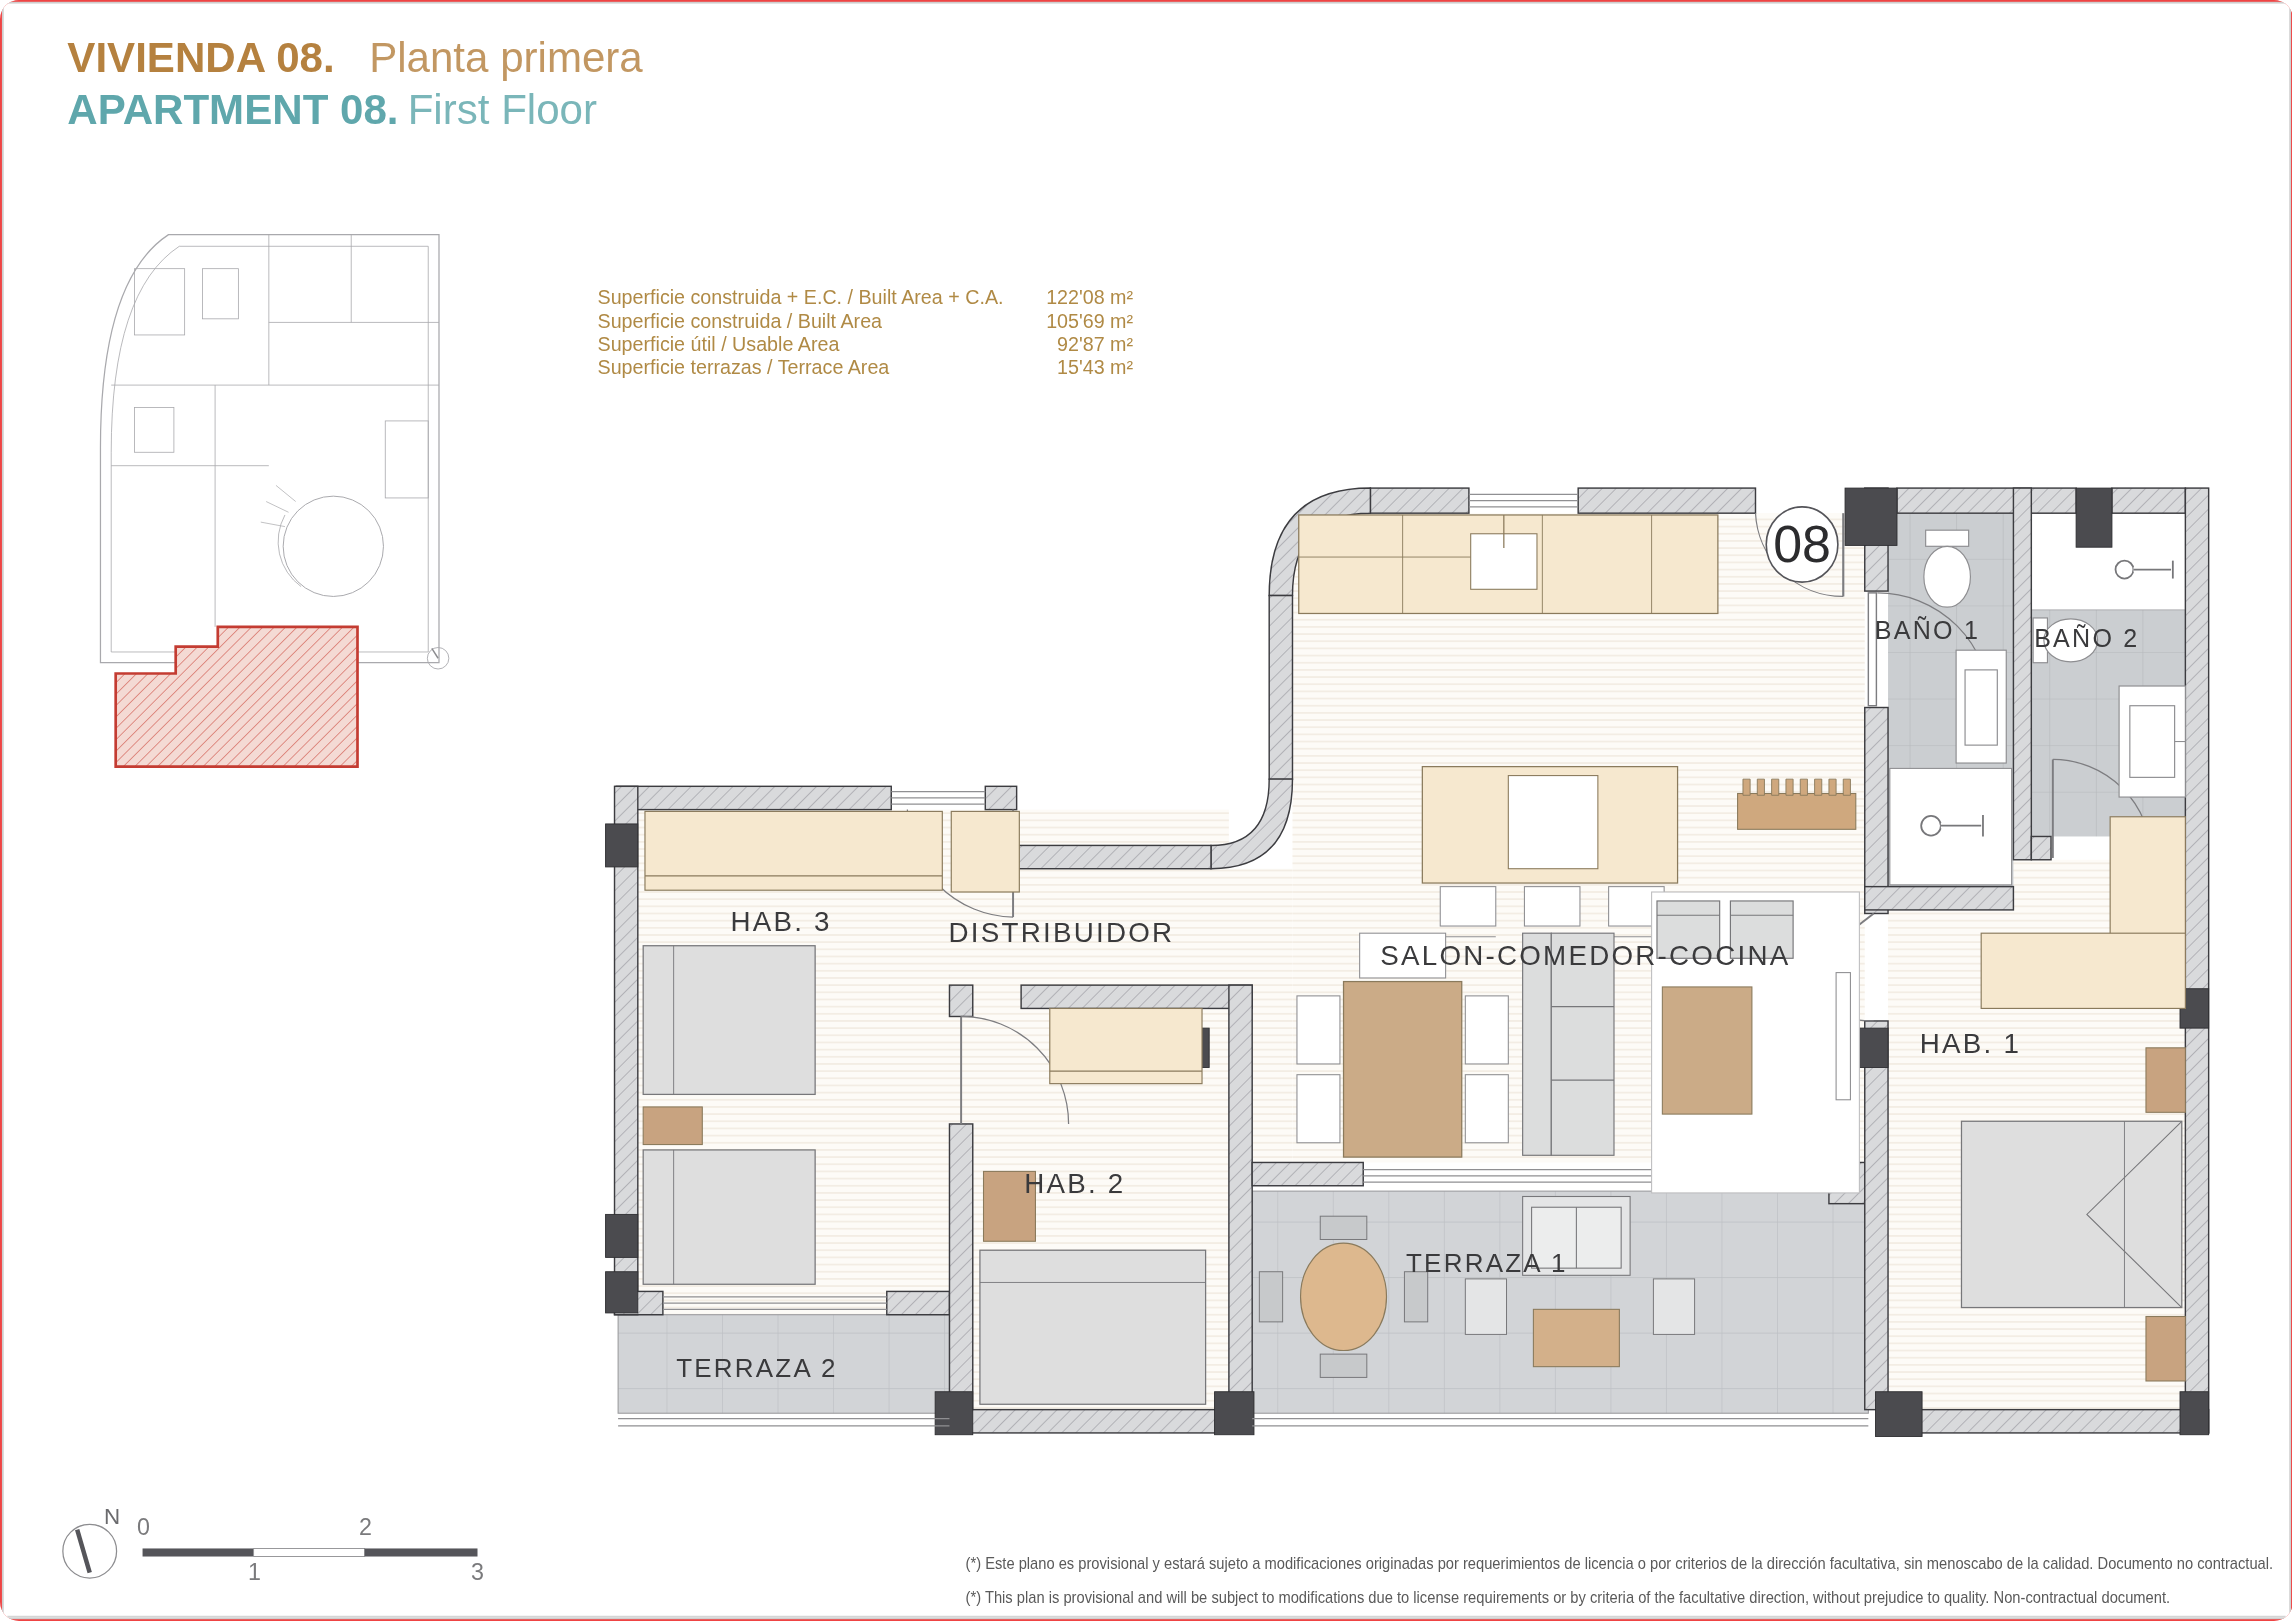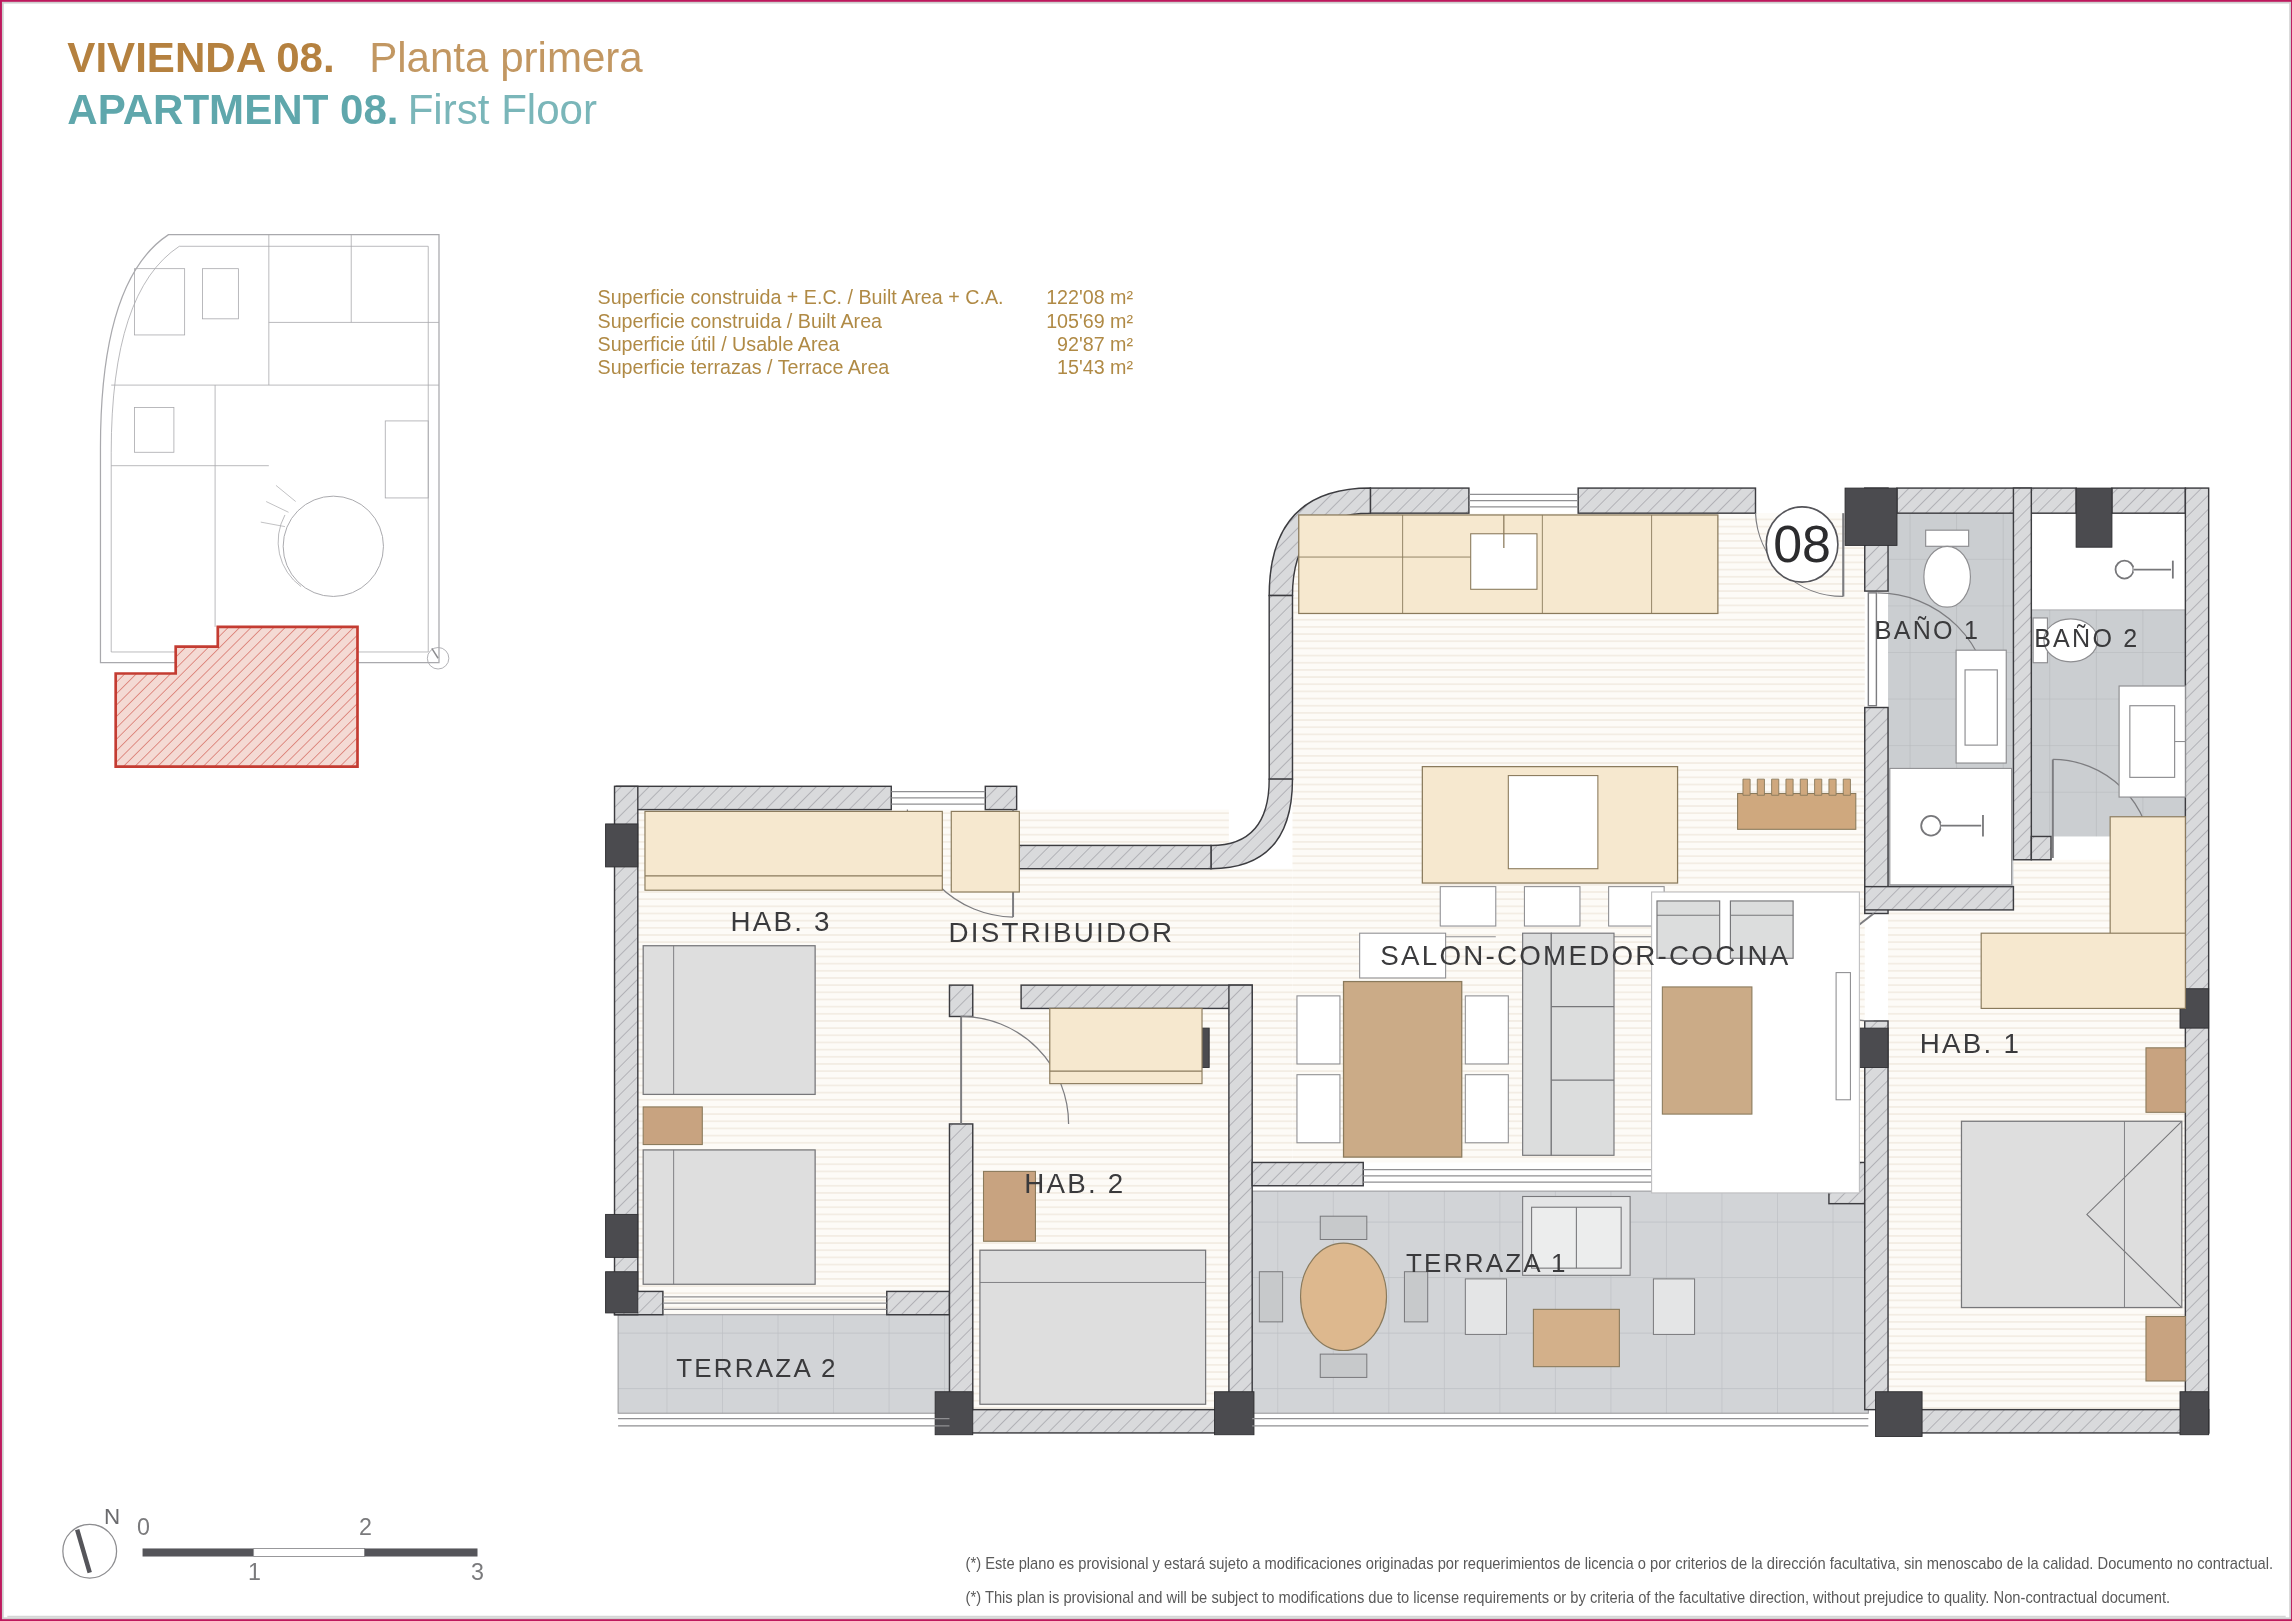--- a/index.html
+++ b/index.html
@@ -1,17 +1,17 @@
 <!DOCTYPE html>
 <html style="font-size:14.3px"><head>
 <meta charset="utf-8">
 <style>
   html,body{margin:0;padding:0;background:#ffffff;}
   body{font-family:"Liberation Sans", sans-serif;}
-  .page{position:relative;width:2293px;height:1621px;background:#be185d;overflow:hidden;}
+  .page{position:relative;width:2293px;height:1621px;background:#ef4444;overflow:hidden;border-radius:19px;}
   svg{display:block;}
   text{font-family:"Liberation Sans", sans-serif;}
   .t-bold{font-weight:bold;}
   .t-light{font-weight:normal;opacity:.92;}
   .roomlabel{fill:#3a3a3c;letter-spacing:2.5px;}
   .arealabel{fill:#b08a45;}
   .foot{fill:#5a5a5a;}
   .tick{fill:#7a7a7c;}
 </style>
 </head>

